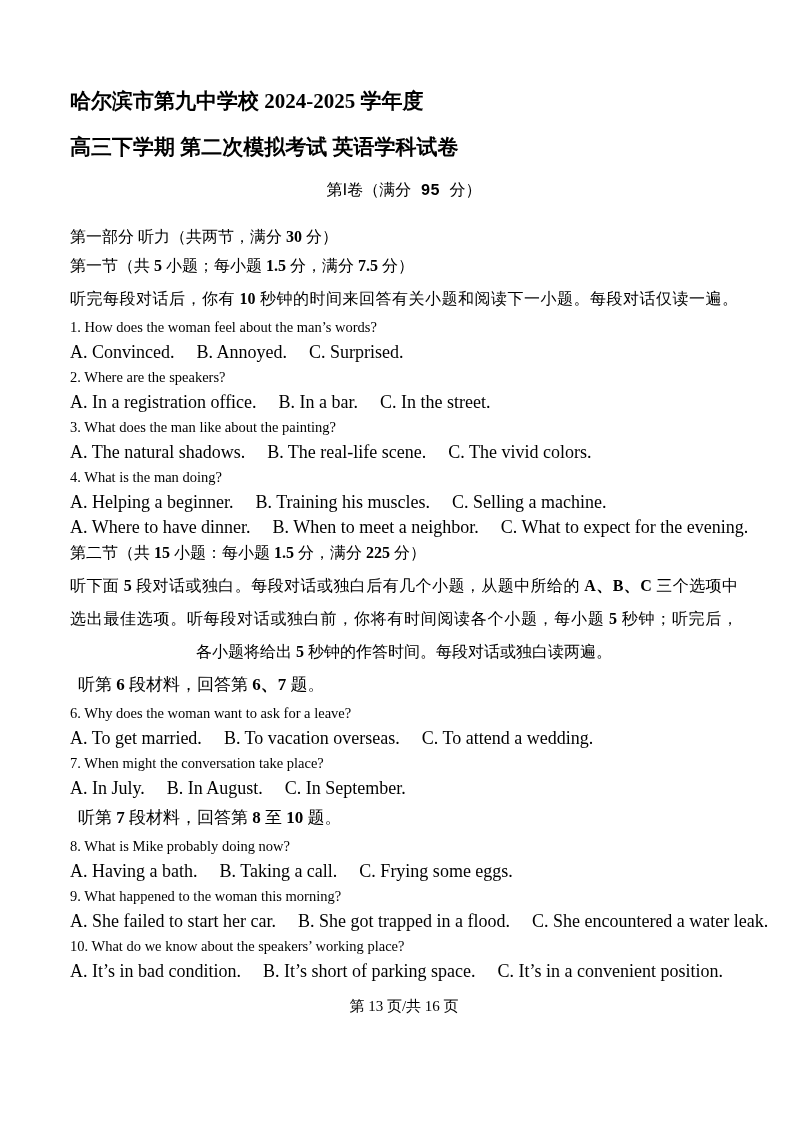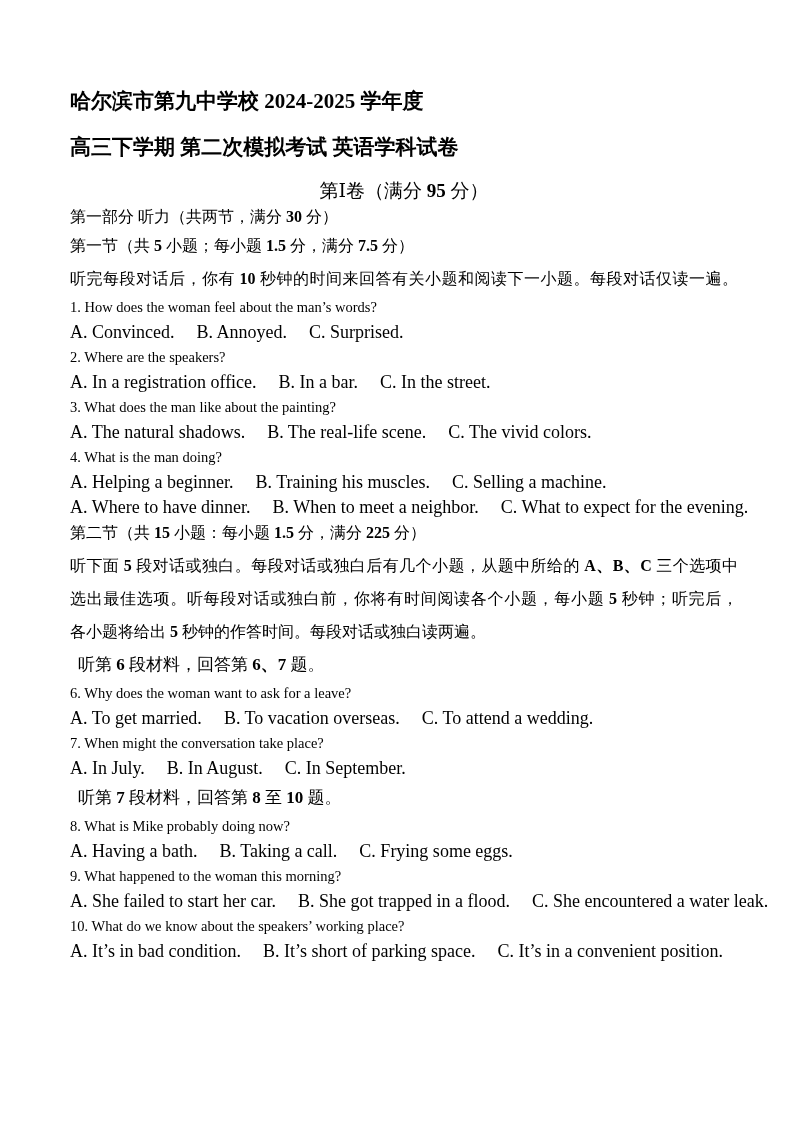--- a/index.html
+++ b/index.html
@@ -22,33 +22,35 @@
   .bold { font-weight: bold; }
 
   .kind-title {
     font-size: 21px;
     line-height: 30px;
     margin-bottom: 16px;
     font-weight: bold;
     white-space: normal;
   }
   .kind-paper {
-    font-size: 19px;
+    font-size: 16px;
     line-height: 26px;
-    margin-bottom: 0;
+    margin-bottom: 20px;
     text-align: center;
+    font-family: Liberation Mono, monospace;
   }
   .kind-part {
     font-size: 16px;
     line-height: 26px;
     margin-bottom: 3px;
   }
   .kind-instr {
     font-size: 16px;
     line-height: 33px;
+    text-align: center;
   }
   .kind-instr.just {
     text-align: justify;
     text-align-last: justify;
   }
   .kind-material {
     font-size: 17px;
     line-height: 25px;
     margin: 4px 8px;
   }
@@ -99,13 +101,14 @@
     <div class="line kind-options"><span class="opt">A. To get married.</span><span class="opt">B. To vacation overseas.</span><span class="opt">C. To attend a wedding.</span></div>
     <div class="line kind-question"><span>7. When might the conversation take place?</span></div>
     <div class="line kind-options"><span class="opt">A. In July.</span><span class="opt">B. In August.</span><span class="opt">C. In September.</span></div>
     <div class="line kind-material"><span>听第 </span><span class="bold">7</span><span> 段材料，回答第 </span><span class="bold">8</span><span> 至 </span><span class="bold">10</span><span> 题。</span></div>
     <div class="line kind-question"><span>8. What is Mike probably doing now?</span></div>
     <div class="line kind-options"><span class="opt">A. Having a bath.</span><span class="opt">B. Taking a call.</span><span class="opt">C. Frying some eggs.</span></div>
     <div class="line kind-question"><span>9. What happened to the woman this morning?</span></div>
     <div class="line kind-options"><span class="opt">A. She failed to start her car.</span><span class="opt">B. She got trapped in a flood.</span><span class="opt">C. She encountered a water leak.</span></div>
     <div class="line kind-question"><span>10. What do we know about the speakers’ working place?</span></div>
     <div class="line kind-options"><span class="opt">A. It’s in bad condition.</span><span class="opt">B. It’s short of parking space.</span><span class="opt">C. It’s in a convenient position.</span></div>
+    <div class="line kind-footer"><span>第 13 页/共 16 页</span></div>
   </div>
 
 </body></html>

